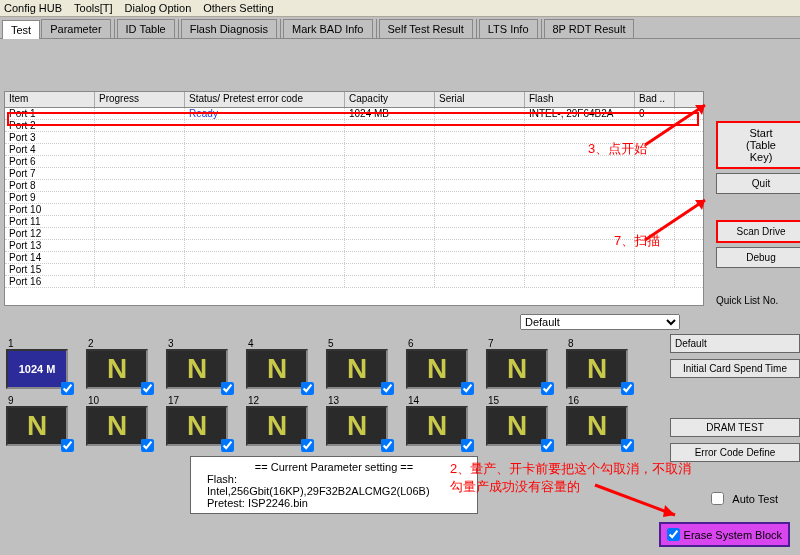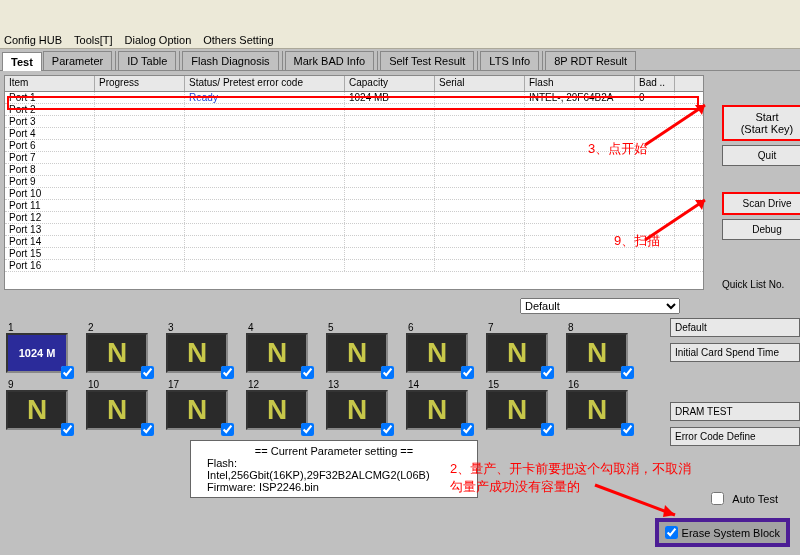--- a/index.html
+++ b/index.html
@@ -1,23 +1,23 @@
 <!DOCTYPE html>
 <html><head>
 <meta charset="utf-8">
 <style>
 * { box-sizing: border-box; margin: 0; padding: 0; font-family: "Microsoft Sans Serif", Tahoma, sans-serif; font-size: 11px; }
 body { background: #c0c0c0; width: 800px; height: 555px; position: relative; overflow: hidden; }
 .menubar { background: #ece9d8; border-bottom: 1px solid #aca899; padding: 2px 4px; display: flex; gap: 12px; color: #000; }
-.menubar span { cursor: default; margin-top: 32px; }
+.menubar span { cursor: default; }
 .tabrow { display: flex; background: #c0c0c0; padding: 2px 2px 0 2px; border-bottom: 1px solid #888; }
 .tab { padding: 3px 8px; border: 1px solid #888; border-bottom: none; background: #c0c0c0; margin-right: 1px; font-weight: normal; cursor: default; }
-.tab.active { background: #fff; font-weight: bold; position: relative; top: 1px; }
+.tab.active { background: #fff; font-weight: normal; position: relative; top: 1px; }
 .tab-sep { border-left: 1px solid #888; margin: 0 2px; }
-.main { display: flex; padding: 4px; gap: 18px; }
+.main { display: flex; padding: 4px; gap: 12px; margin-top: 48px; }
 .leftcol { flex: 0 0 700px; }
 .rightcol { flex: 0 0 90px; display: flex; flex-direction: column; gap: 4px; align-items: stretch; padding-top: 30px; }
 .grid-wrap { border: 1px solid #888; background: #fff; height: 215px; position: relative; overflow: hidden; }
 .grid-hdr { display: flex; background: #e8e8e8; border-bottom: 1px solid #888; height: 16px; }
 .grid-hdr div { border-right: 1px solid #aaa; padding: 1px 4px; font-size: 10px; overflow: hidden; white-space: nowrap; }
 .grid-body { }
 .grid-row { display: flex; height: 12px; border-bottom: 1px dotted #ccc; }
 .grid-row div { border-right: 1px dotted #ccc; padding: 0 4px; font-size: 10px; overflow: hidden; white-space: nowrap; }
 .c0{width:90px}.c1{width:90px}.c2{width:160px}.c3{width:90px}.c4{width:90px}.c5{width:110px}.c6{width:40px}
 .row-hl { position:absolute; left:2px; top:20px; width:692px; height:14px; border:2px solid red; pointer-events:none; }
@@ -30,26 +30,26 @@
 .port { width: 74px; }
 .port-lbl { font-size: 10px; padding-left: 2px; }
 .port-box { width: 62px; height: 40px; border: 2px inset #888; background: #2a2a2a; display: flex; align-items: center; justify-content: center; position: relative; }
 .port-box .glyph { font: bold 28px/1 Arial; color: #c8c84a; }
 .port-box.ready { background: #2b2b9a; }
 .port-box.ready::after { content: attr(data-disp); color:#fff; font-weight:bold; font-size:11px; }
 .port-chk { position: absolute; right: -8px; bottom: -8px; }
 .lower { display: flex; gap: 6px; padding: 0 4px; }
 .ports-col { flex: 0 0 660px; }
 .side-col { flex: 0 0 130px; display: flex; flex-direction: column; gap: 6px; }
-.thin-btn { background:#e8e8e8; border:1px solid #666; padding:3px 4px; text-align:left; font-size:10px; white-space:nowrap; }
+.thin-btn { background:#e8e8e8; border:1px solid #666; padding:3px 4px; text-align:center; font-size:10px; white-space:nowrap; }
 .param-box { border:1px solid #666; background:#fff; padding:4px 16px; font-size:10px; margin: 6px auto 0 auto; width: 288px; text-align:center; }
 .param-box div { text-align:left; }
 .anno { position:absolute; color:#f00; font-size:13px; pointer-events:none; }
 svg.arrow { position:absolute; pointer-events:none; }
-.chk-area { position:absolute; right:10px; bottom:8px; border:4px solid #4c1d95; padding:4px 6px; background:#a3a3a3; }
+.chk-area { position:absolute; right:10px; bottom:8px; border:2px solid #4c1d95; padding:4px 6px; background:#d946ef; }
 .chk-line { display:flex; align-items:center; gap:4px; font-size:10px; }
 .auto-chk { position:absolute; right:22px; bottom:50px; display:flex; align-items:center; gap:8px; font-size:10px; }
 </style>
 </head>
 <body>
 
 <div class="menubar">
   <span>Config HUB</span>
   <span>Tools[T]</span>
   <span>Dialog Option</span>
@@ -220,21 +220,21 @@
             <div class="c4"></div>
             <div class="c5"></div>
             <div class="c6"></div>
           </div>
         </div>
       <div class="row-hl"></div>
     </div>
   </div>
   <div class="rightcol">
     <div class="btn btn-red">
-      <span>Start</span><br><span>(Start Key)</span>
+      <span>Start</span><br><span>(Table Key)</span>
     </div>
     <div class="btn">Quit</div>
     <div style="height:18px"></div>
     <div class="btn btn-red">Scan Drive</div>
     <div class="btn">Debug</div>
     <div style="flex:1"></div>
     <div class="quick">Quick List No.</div>
   </div>
 </div>
 
@@ -353,34 +353,34 @@
           <div class="port-lbl">16</div>
           <div class="port-box">
             <span class="glyph">N</span>
             <input type="checkbox" class="port-chk" checked="" style="">
           </div>
         </div>
       </div>
     <div class="param-box">
       <div style="text-align:center">== Current Parameter setting ==</div>
       <div>Flash:   Intel,256Gbit(16KP),29F32B2ALCMG2(L06B)</div>
-      <div>Firmware:   ISP2246.bin</div>
+      <div>Pretest:   ISP2246.bin</div>
     </div>
   </div>
   <div class="side-col">
     <div class="thin-btn" style="text-align:left">Default</div>
     <div class="thin-btn">Initial Card Spend Time</div>
     <div style="height:28px"></div>
     <div class="thin-btn">DRAM TEST</div>
     <div class="thin-btn">Error Code Define</div>
   </div>
 </div>
 
 <div class="anno" style="left:588px; top:140px">3、点开始</div>
-<div class="anno" style="left:614px; top:232px">9、扫描</div>
+<div class="anno" style="left:614px; top:232px">7、扫描</div>
 <div class="anno" style="left:450px; top:460px; width:250px">2、量产、开卡前要把这个勾取消，不取消勾量产成功没有容量的</div>
 
 <svg class="arrow" style="left:640px;top:95px" width="80" height="60">
     <path d="M5 50 L65 10" stroke="red" stroke-width="3" fill="none"></path>
     <polygon points="65,10 55,10 62,20" fill="red"></polygon>
   </svg>
 <svg class="arrow" style="left:640px;top:190px" width="80" height="60">
     <path d="M5 50 L65 10" stroke="red" stroke-width="3" fill="none"></path>
     <polygon points="65,10 55,10 62,20" fill="red"></polygon>
   </svg>

